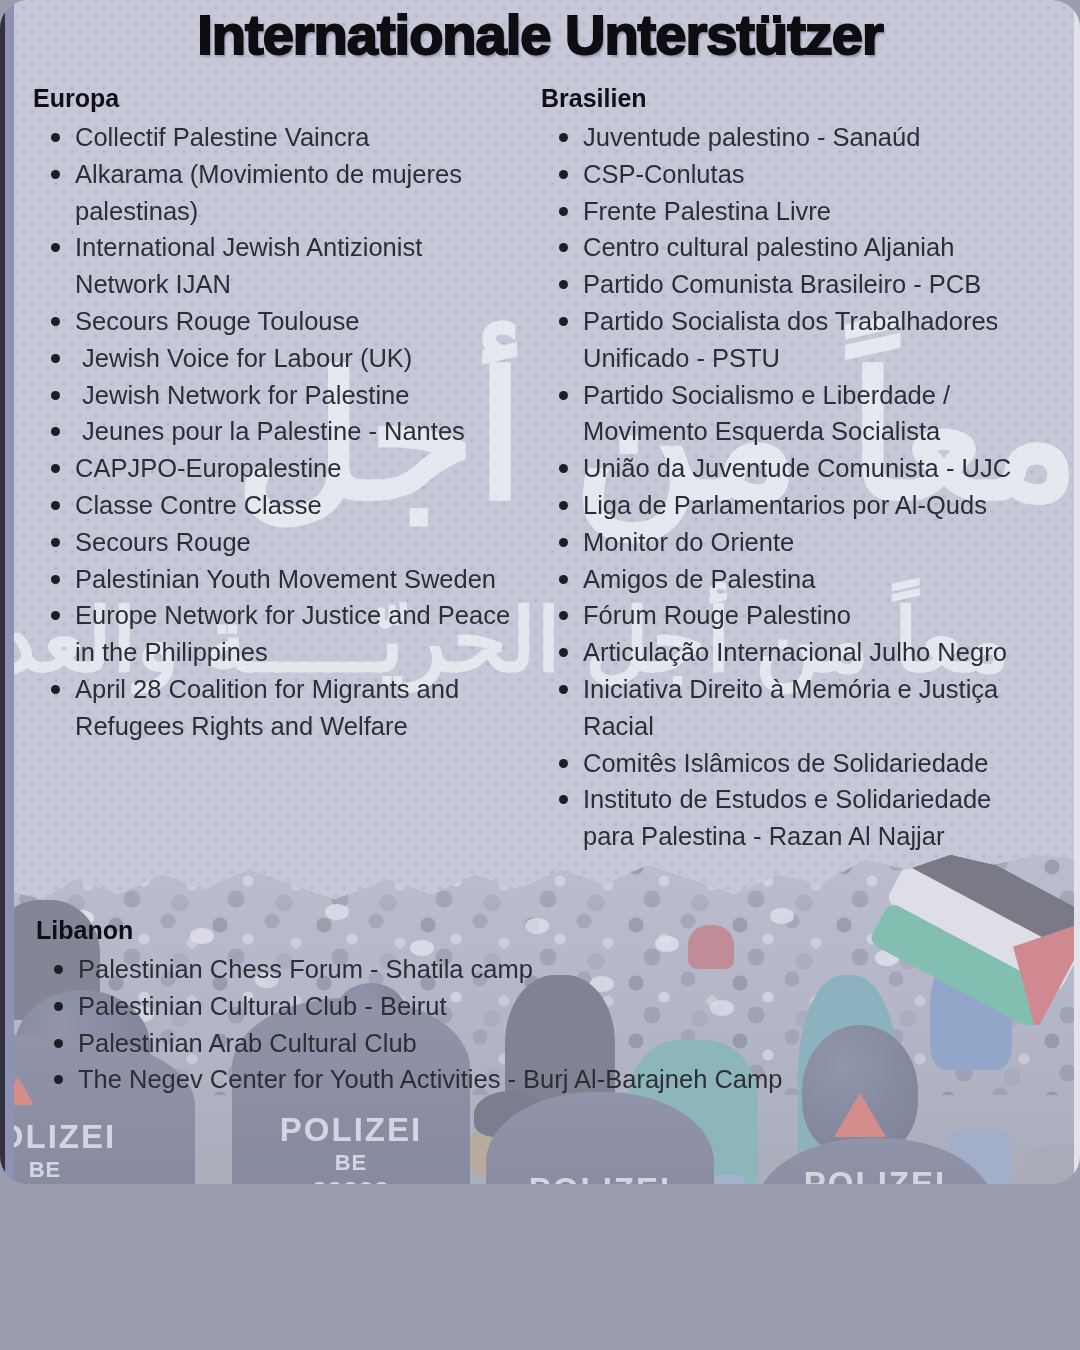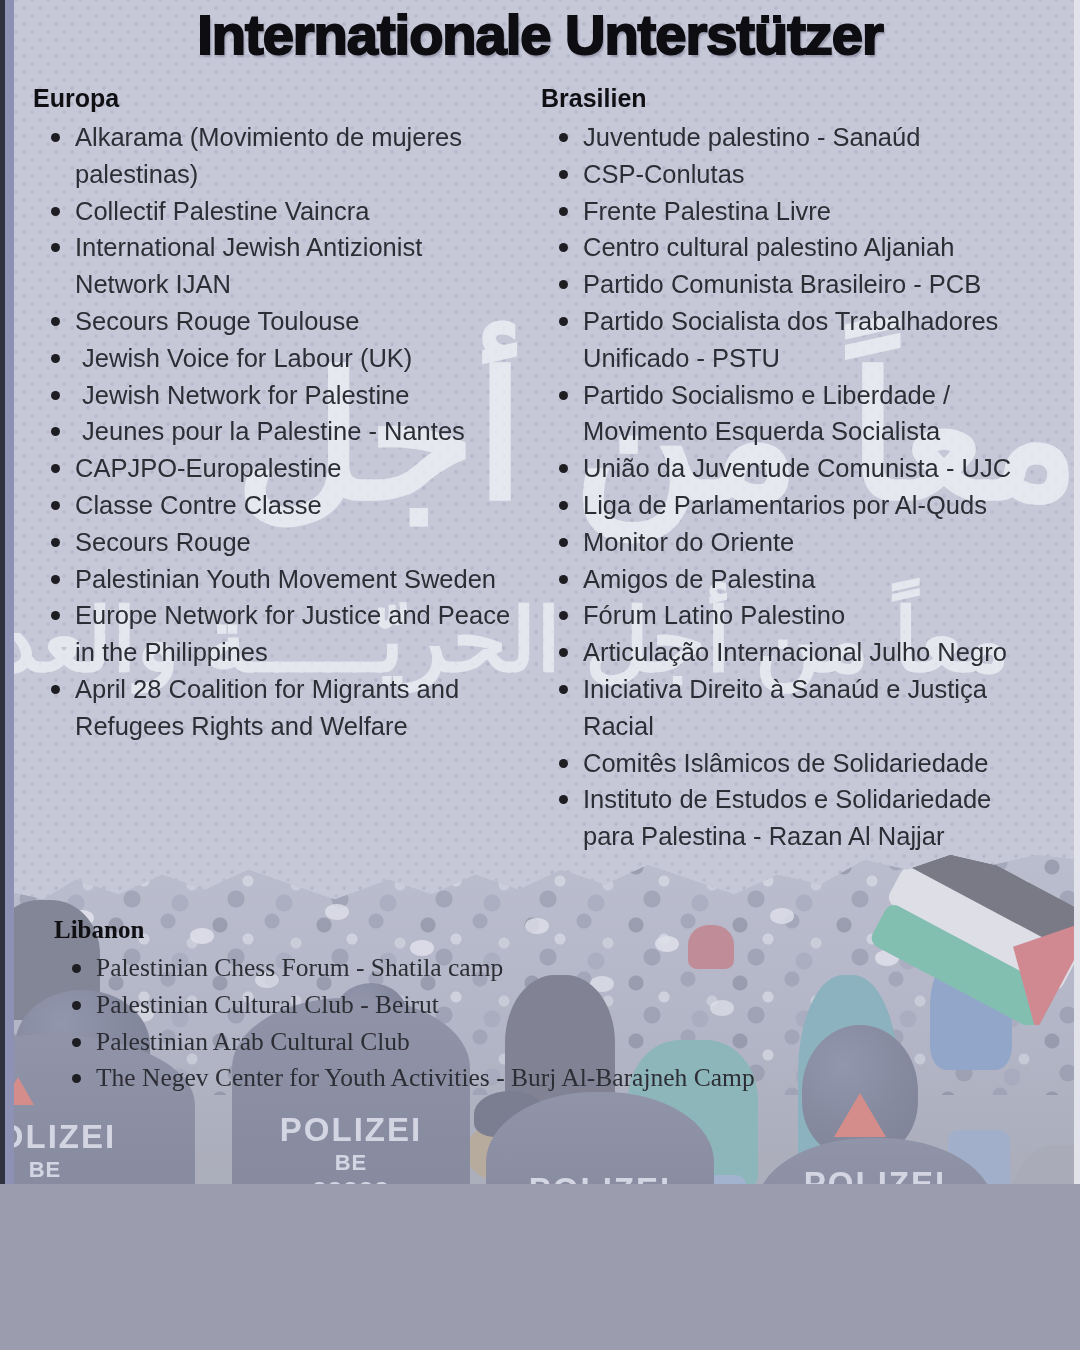--- a/index.html
+++ b/index.html
@@ -5,20 +5,21 @@
   html,body{margin:0;padding:0;background:#9b9daf;}
   .canvas{
     position:relative; width:1080px; height:1184px; overflow:hidden;
     background-color:#c6c8d8;
     background-image:
       radial-gradient(rgba(122,125,156,0.20) 1.6px, transparent 1.7px),
       radial-gradient(rgba(122,125,156,0.13) 1.6px, transparent 1.7px);
     background-size:16px 16px, 16px 16px;
     background-position:0 0, 8px 8px;
     font-family:"Liberation Sans", sans-serif;
+    border-radius:28px;
   }
   
   .edge-left-dark{position:absolute;left:0;top:0;width:5px;height:100%;background:#31323f;z-index:6;}
   .edge-left-accent{position:absolute;left:5px;top:0;width:9px;height:100%;background:#8d92b4;z-index:6;}
   .edge-right-accent{position:absolute;right:0;top:0;width:6px;height:100%;background:#e1e2ea;z-index:6;}
 
   
   .title{
     position:absolute; top:2px; left:0; right:0; text-align:center;
     font-size:56px; font-weight:700; letter-spacing:-1px; color:#0d0d12;
@@ -29,21 +30,21 @@
 
   
   .watermark{position:absolute;color:#eef0f6;opacity:.8;white-space:nowrap;direction:rtl;z-index:1;font-weight:700;overflow:hidden;}
   .wm1{top:318px; left:240px; width:840px; height:240px; font-size:175px; line-height:240px;}
   .wm2{top:578px; left:0px; width:1010px; height:130px; font-size:88px; line-height:125px; opacity:.78;}
 
   
   .section{position:absolute;z-index:4;}
   .sec-europa{left:33px; top:84px; width:510px;}
   .sec-brasilien{left:541px; top:84px; width:530px;}
-  .sec-libanon{left:54px; top:916px; width:1010px;font-family:Liberation Serif, serif;}
+  .sec-libanon{left:36px; top:916px; width:1010px;}
   .section h2{margin:0 0 6px 0; font-size:25px; font-weight:700; color:#101014;}
   .section ul{margin:0; padding:0; list-style:none;}
   .section li{
     position:relative; padding-left:42px; font-size:25.5px; line-height:36.8px;
     color:#2d2e35; white-space:pre;
   }
   .section li::before{
     content:""; position:absolute; left:18px; top:14px;
     width:9px; height:9px; border-radius:50%; background:#1d1d22;
   }
@@ -104,23 +105,23 @@
 
   <div class="title">Internationale Unterstützer</div>
 
   <div class="watermark wm1">معاً من أجل الحرية والعدالة</div>
   <div class="watermark wm2">معاً من أجل الحريّـــــة والعدالة</div>
 
   <div class="section sec-europa">
     <h2>Europa</h2>
     <ul>
 
-    <li>Alkarama (Movimiento de mujeres
+    <li>Collectif Palestine Vaincra</li>
+        <li>Alkarama (Movimiento de mujeres
 palestinas)</li>
-        <li>Collectif Palestine Vaincra</li>
         <li>International Jewish Antizionist
 Network IJAN</li>
         <li>Secours Rouge Toulouse</li>
         <li> Jewish Voice for Labour (UK)</li>
         <li> Jewish Network for Palestine</li>
         <li> Jeunes pour la Palestine - Nantes</li>
         <li>CAPJPO-Europalestine</li>
         <li>Classe Contre Classe</li>
         <li>Secours Rouge</li>
         <li>Palestinian Youth Movement Sweden</li>
@@ -141,23 +142,23 @@
         <li>Centro cultural palestino Aljaniah</li>
         <li>Partido Comunista Brasileiro - PCB</li>
         <li>Partido Socialista dos Trabalhadores
 Unificado - PSTU</li>
         <li>Partido Socialismo e Liberdade /
 Movimento Esquerda Socialista</li>
         <li>União da Juventude Comunista - UJC</li>
         <li>Liga de Parlamentarios por Al-Quds</li>
         <li>Monitor do Oriente</li>
         <li>Amigos de Palestina</li>
-        <li>Fórum Latino Palestino</li>
+        <li>Fórum Rouge Palestino</li>
         <li>Articulação Internacional Julho Negro</li>
-        <li>Iniciativa Direito à Sanaúd e Justiça
+        <li>Iniciativa Direito à Memória e Justiça
 Racial</li>
         <li>Comitês Islâmicos de Solidariedade</li>
         <li>Instituto de Estudos e Solidariedade
 para Palestina - Razan Al Najjar</li>
       </ul>
   </div>
 
   <div class="photo">
     <div class="crowd-base"></div>
     <div class="crowd-texture"></div>

